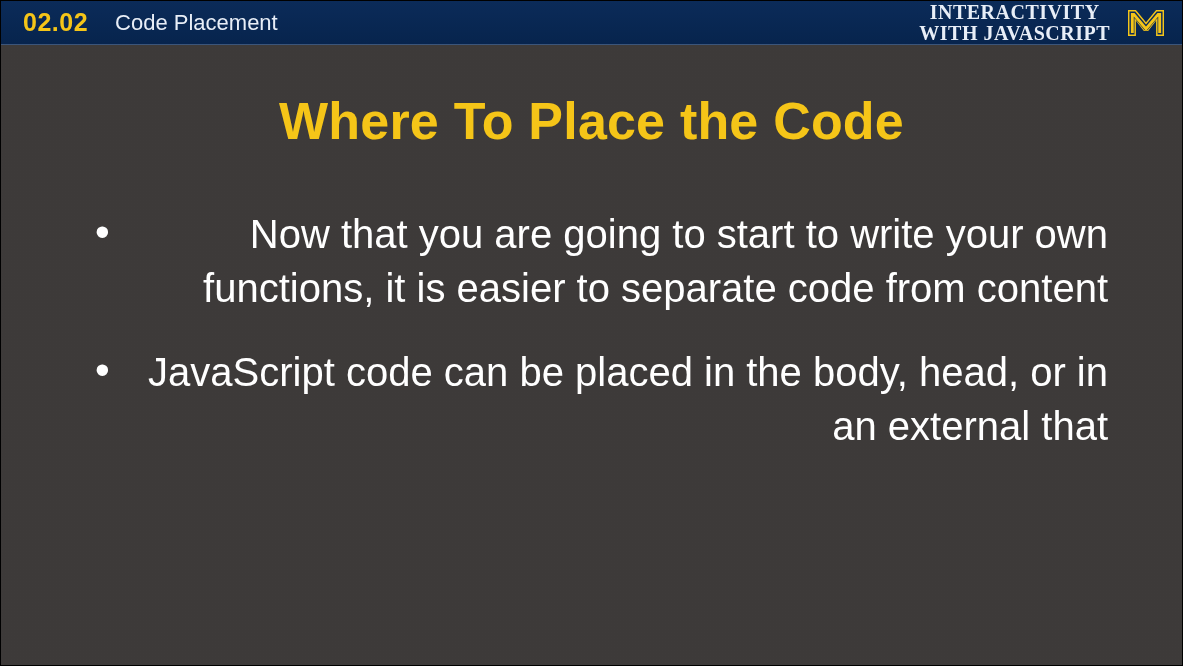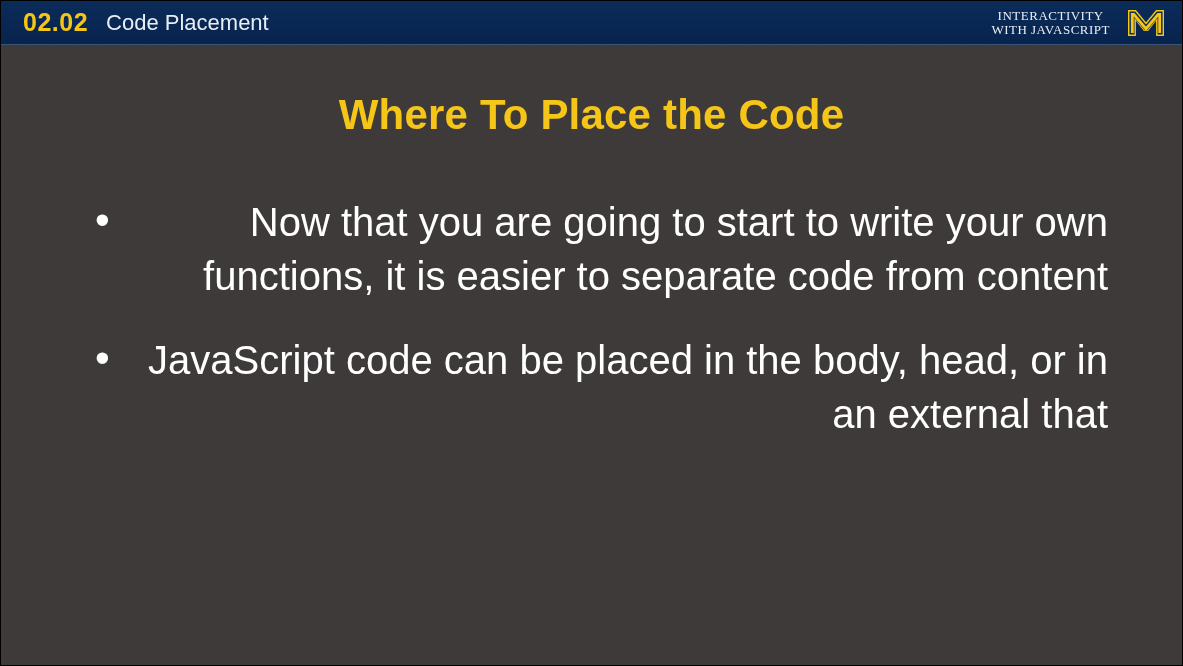--- a/index.html
+++ b/index.html
@@ -15,46 +15,47 @@
     border: 1px solid #000;
   }
   .topbar {
     position: absolute; top: 0; left: 0; right: 0;
     height: 44px;
     background: linear-gradient(#0b2b59, #07244d);
     border-bottom: 1px solid rgba(255,255,255,0.2);
     display: flex; align-items: center;
     color: #fff;
     padding: 0 18px 0 22px;
+    gap: 9px;
   }
   .lesson-num {
     color: #f5c518; font-weight: 800; font-size: 25px; letter-spacing: 0.5px;
     margin-right: 18px;
   }
   .lesson-title {
     color: #e8eef7; font-size: 22px; font-weight: 400;
   }
   .course-block {
     margin-left: auto; display: flex; align-items: center; gap: 18px;
   }
   .course-title {
-    color: #e8eef7; font-size: 13px; font-weight: 400; line-height: 1.05;
+    color: #e8eef7; font-size: 20px; font-weight: 700; line-height: 1.05;
     text-align: center; letter-spacing: 0.5px;
     font-family: Georgia, "Times New Roman", serif;
   }
   .logo {
     width: 36px; height: 26px; position: relative;
   }
   .logo svg { width: 36px; height: 26px; display: block; }
   .content {
     position: absolute; top: 60px; left: 0; right: 0; bottom: 0;
     padding: 20px 74px 0 74px;
   }
   .heading {
-    color: #f5c518; font-weight: 800; font-size: 42px;
+    color: #f5c518; font-weight: 800; font-size: 52px;
     text-align: center; margin: 10px 0 56px 0;
     letter-spacing: 0.2px;
   }
   ul.bullets {
     list-style: none; color: #ffffff; font-size: 40px; line-height: 1.35;
     font-weight: 300;
   }
   ul.bullets li {
     position: relative; padding-left: 68px; margin-bottom: 30px; text-align: right;
   }

